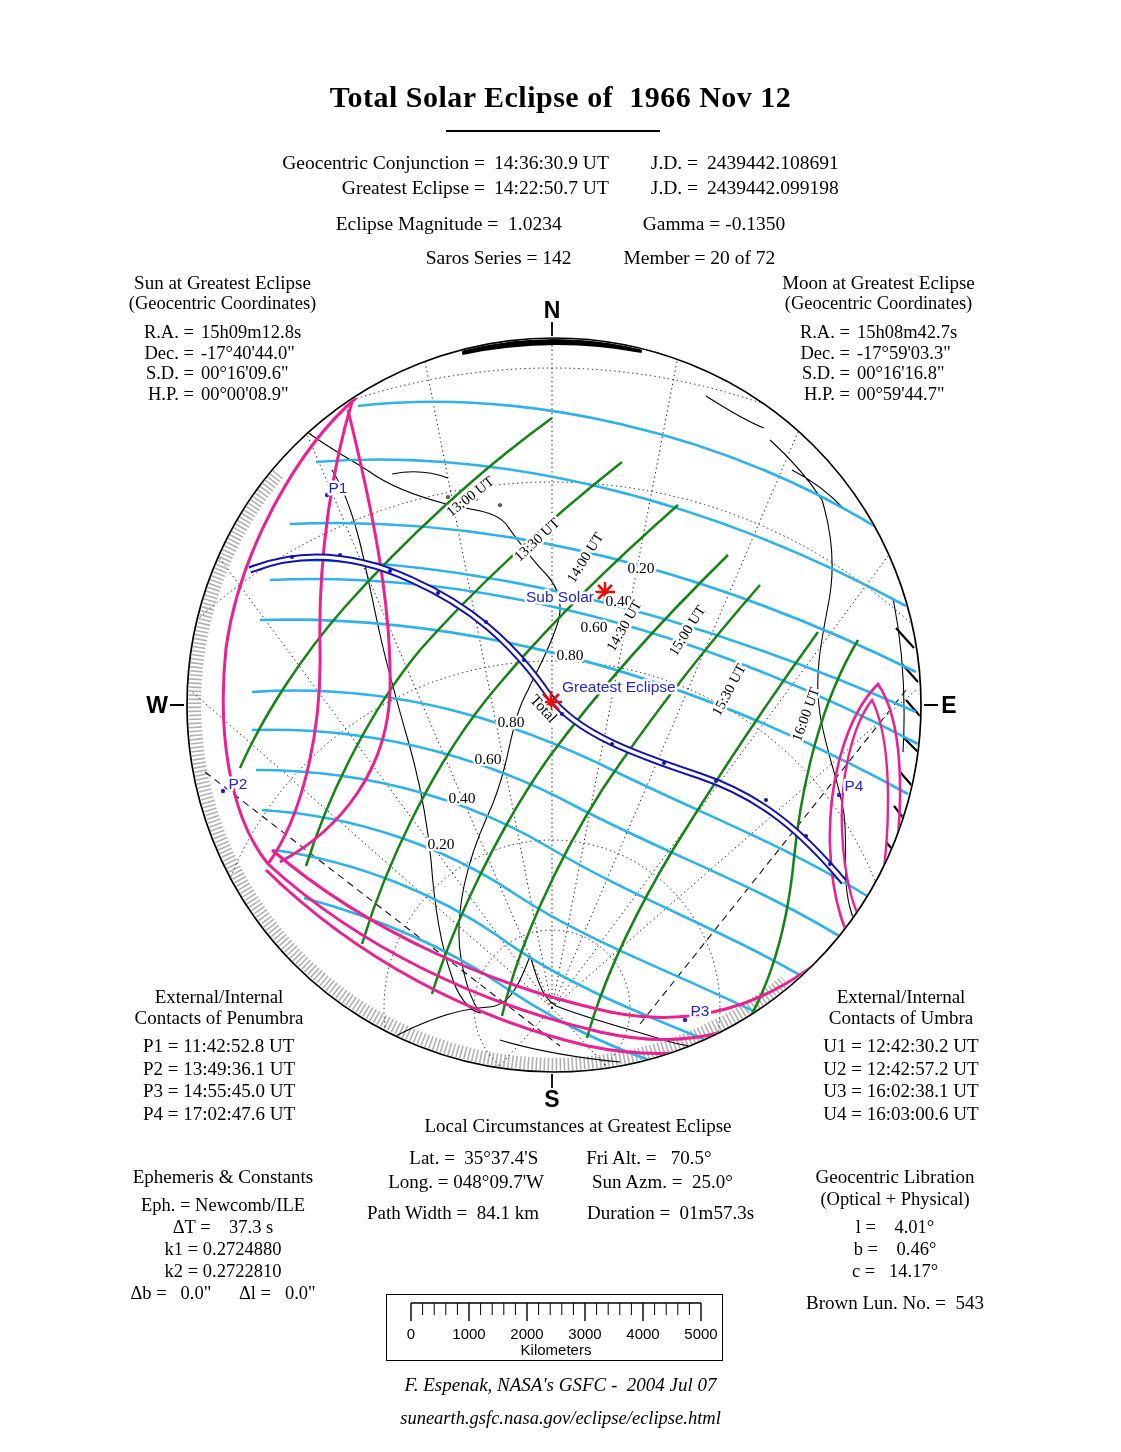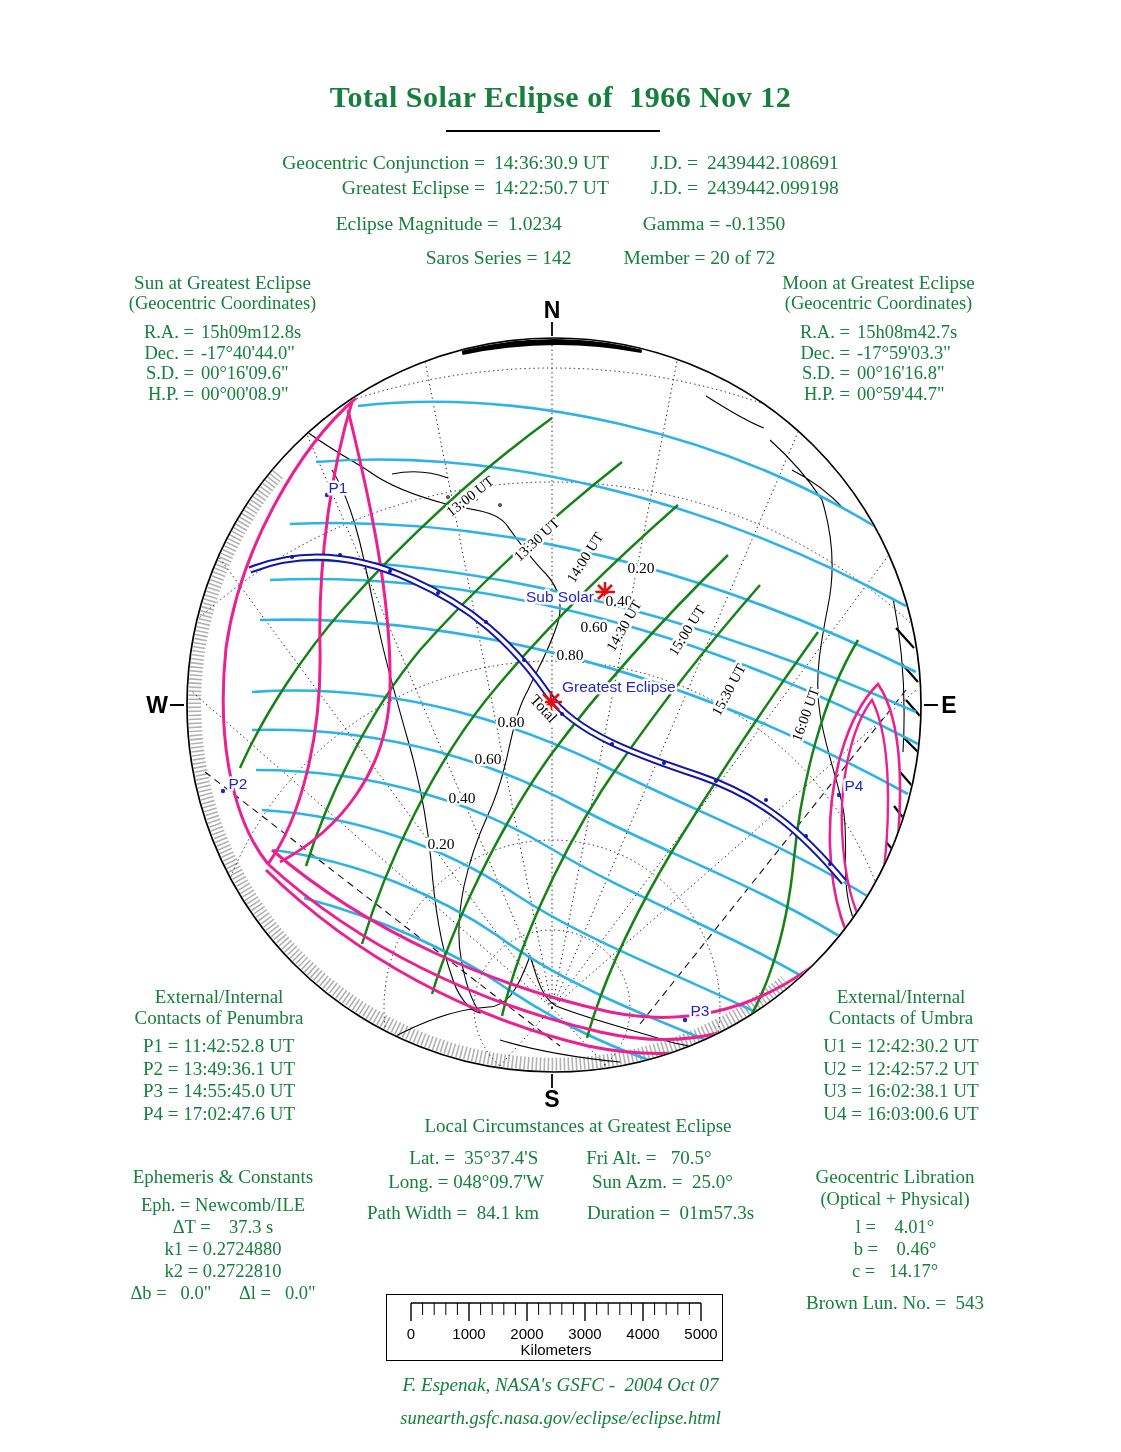--- a/index.html
+++ b/index.html
@@ -1,17 +1,17 @@
 <!DOCTYPE html>
 <html><head>
 <meta charset="utf-8">
 <style>
   html,body{margin:0;padding:0;background:#fff;}
   #page{position:relative;width:1121px;height:1452px;background:#ffffff;overflow:hidden;
-        font-family:"Liberation Serif",serif;color:#15803d;}
+        font-family:"Liberation Serif",serif;color:#000000;}
   .abs{position:absolute;}
   .ctr{width:100%;text-align:center;}
   .pre{white-space:pre;}
   .u{text-underline-offset:3px;}
   #title{top:80px;font-size:30px;font-weight:bold;letter-spacing:.5px;}
   #title-rule{top:130px;left:446px;width:214px;height:2px;background:#000;}
   .conj{top:150px;left:50%;transform:translateX(-50%);display:grid;
         grid-template-columns:auto auto auto auto;line-height:25px;font-size:19.5px;}
   .conj span{white-space:pre;}
   .conj .c1{justify-self:end;}
@@ -333,16 +333,16 @@
       <text class="scalenum" x="24" y="44" text-anchor="middle">0</text>
       <text class="scalenum" x="82" y="44" text-anchor="middle">1000</text>
       <text class="scalenum" x="140" y="44" text-anchor="middle">2000</text>
       <text class="scalenum" x="198" y="44" text-anchor="middle">3000</text>
       <text class="scalenum" x="256" y="44" text-anchor="middle">4000</text>
       <text class="scalenum" x="314" y="44" text-anchor="middle">5000</text>
       <text class="scalenum" x="169" y="60" text-anchor="middle">Kilometers</text>
     </svg>
   </div>
 
-  <div id="footer1" class="abs ctr pre">F. Espenak, NASA's GSFC -  2004 Oct 07</div>
+  <div id="footer1" class="abs ctr pre">F. Espenak, NASA's GSFC -  2004 Jul 07</div>
   <div id="footer2" class="abs ctr pre">sunearth.gsfc.nasa.gov/eclipse/eclipse.html</div>
 
 </div>
 
 </body></html>

